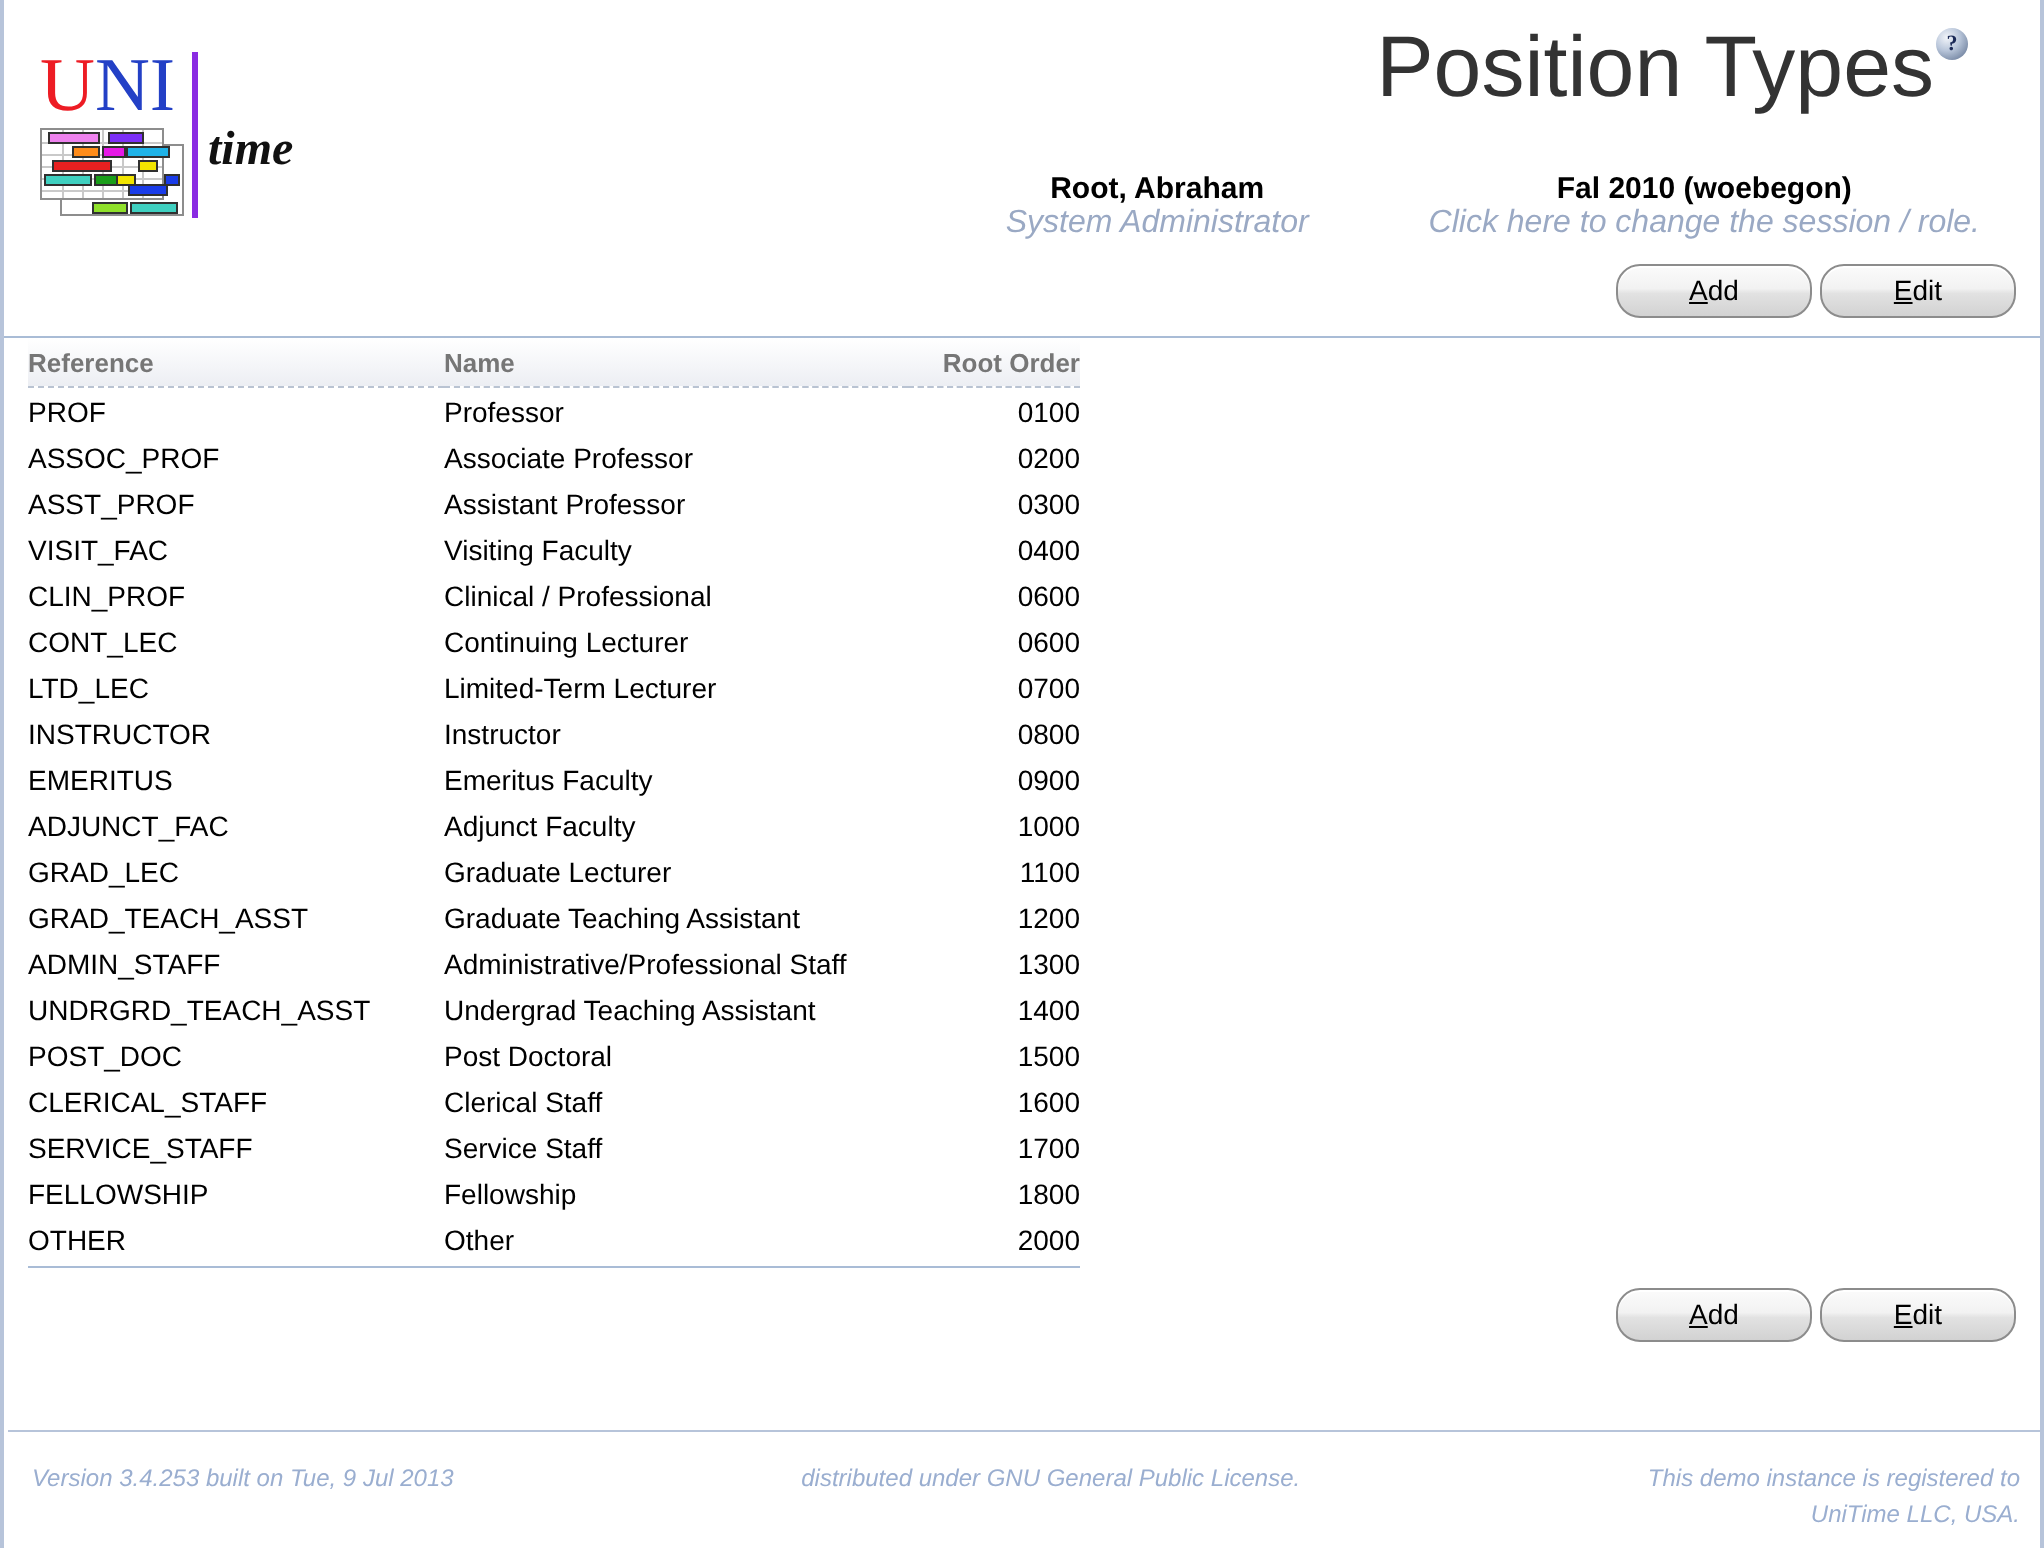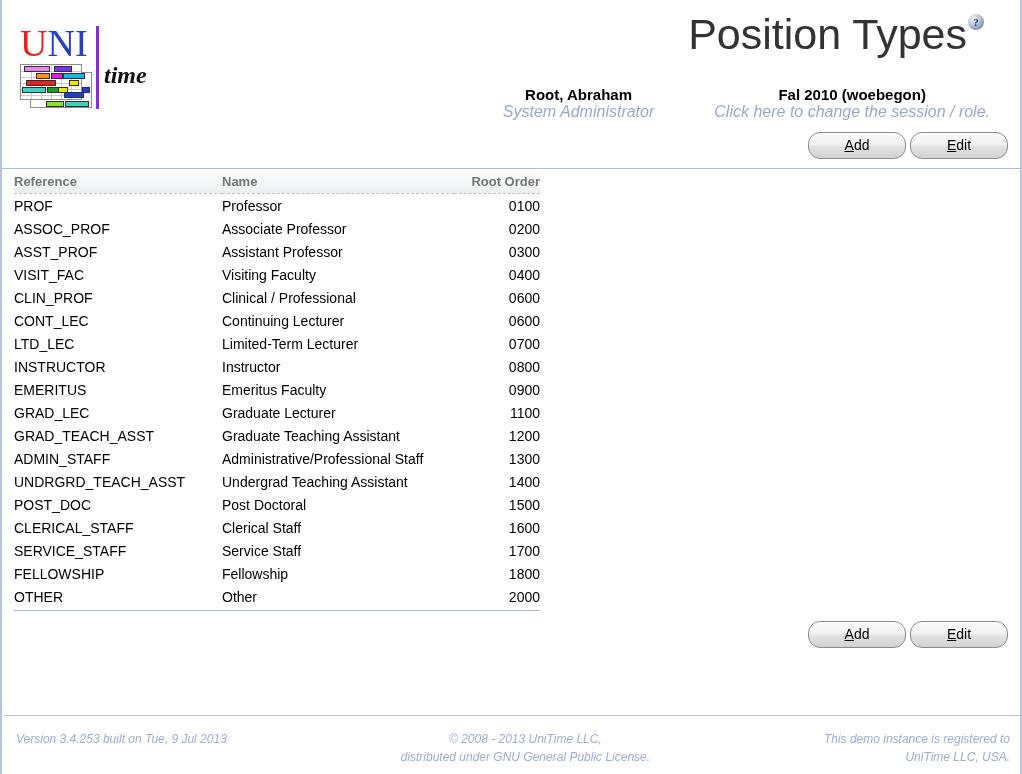--- a/index.html
+++ b/index.html
@@ -391,20 +391,25 @@
             <td class="c-ref">INSTRUCTOR</td>
             <td class="c-name">Instructor</td>
             <td class="c-sort">0800</td>
           </tr>
           <tr>
             <td class="c-ref">EMERITUS</td>
             <td class="c-name">Emeritus Faculty</td>
             <td class="c-sort">0900</td>
           </tr>
           <tr>
+            <td class="c-ref">ADJUNCT_FAC</td>
+            <td class="c-name">Adjunct Faculty</td>
+            <td class="c-sort">1000</td>
+          </tr>
+          <tr>
             <td class="c-ref">GRAD_LEC</td>
             <td class="c-name">Graduate Lecturer</td>
             <td class="c-sort">1100</td>
           </tr>
           <tr>
             <td class="c-ref">GRAD_TEACH_ASST</td>
             <td class="c-name">Graduate Teaching Assistant</td>
             <td class="c-sort">1200</td>
           </tr>
           <tr>
@@ -451,21 +456,20 @@
   <div class="button-bar bottom">
     <span class="btn"><span class="accel">A</span><span>dd</span></span><span class="btn"><span class="accel">E</span><span>dit</span></span>
   </div>
 
   <div id="footer-top-rule"></div>
   <div id="footer">
     <div class="fcol fleft">
       <div>Version 3.4.253 built on Tue, 9 Jul 2013</div>
     </div>
     <div class="fcol fcenter">
-      <div>© 2008 - 2013 UniTime LLC,</div>
       <div>distributed under GNU General Public License.</div>
     </div>
     <div class="fcol fright">
       <div>This demo instance is registered to</div>
       <div>UniTime LLC, USA.</div>
     </div>
   </div>
 
 </div>
 

